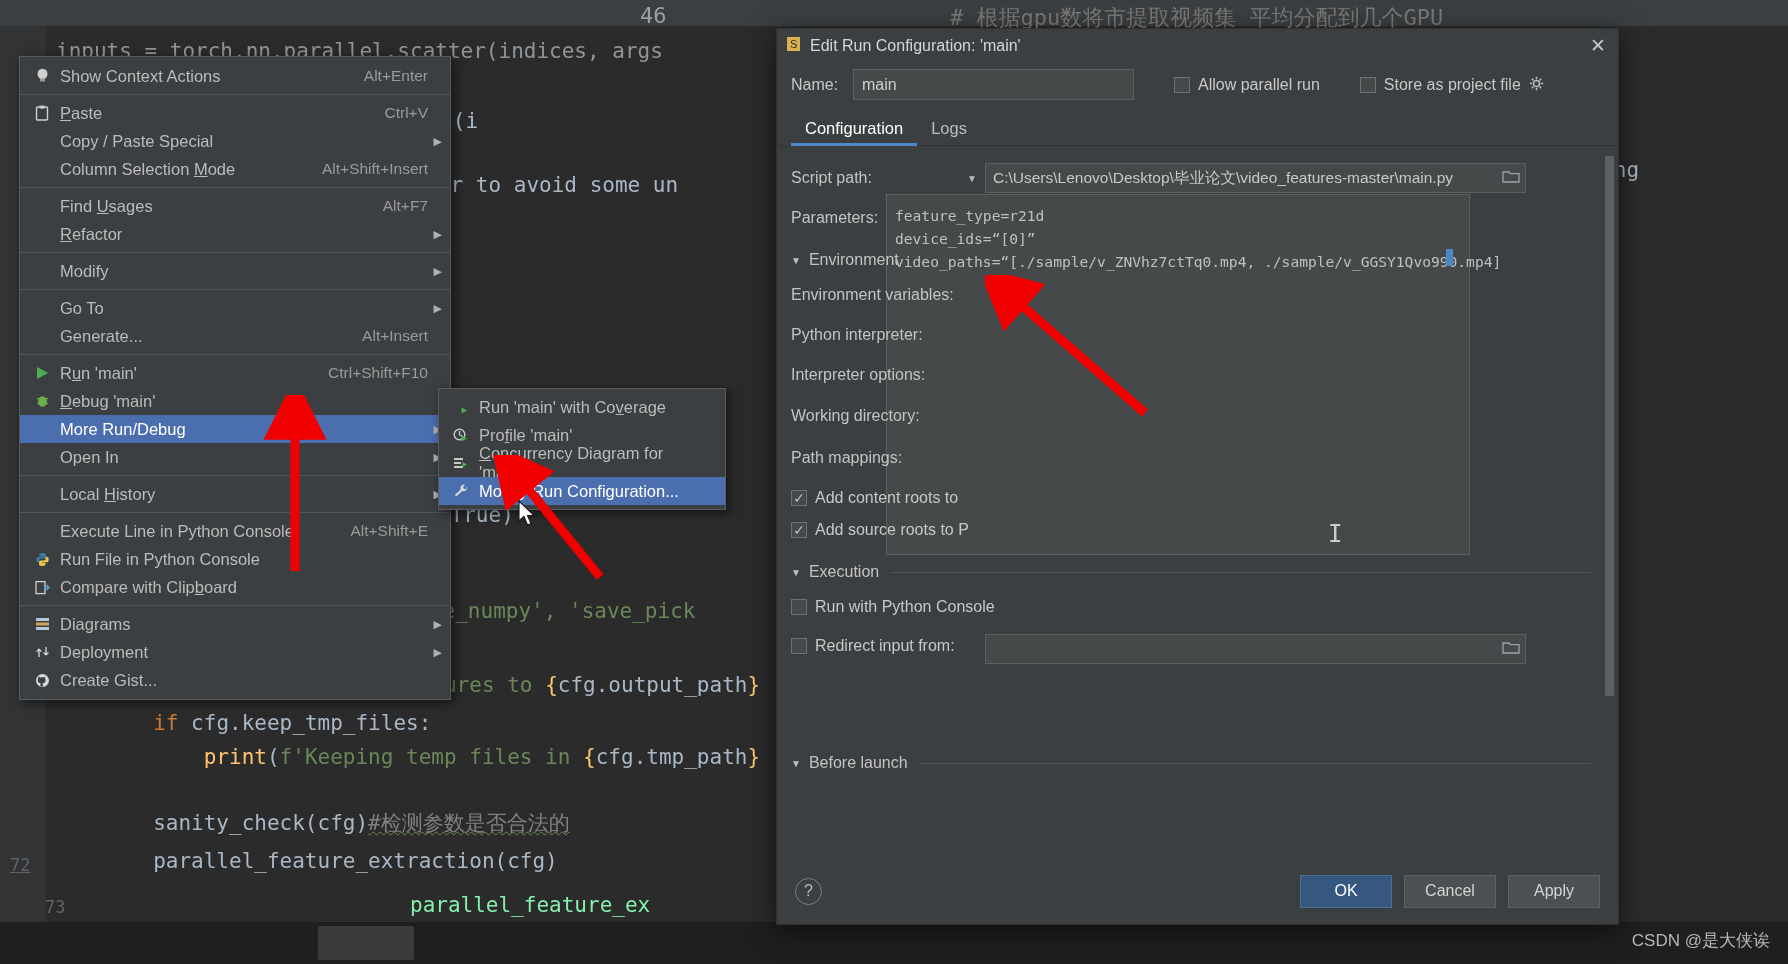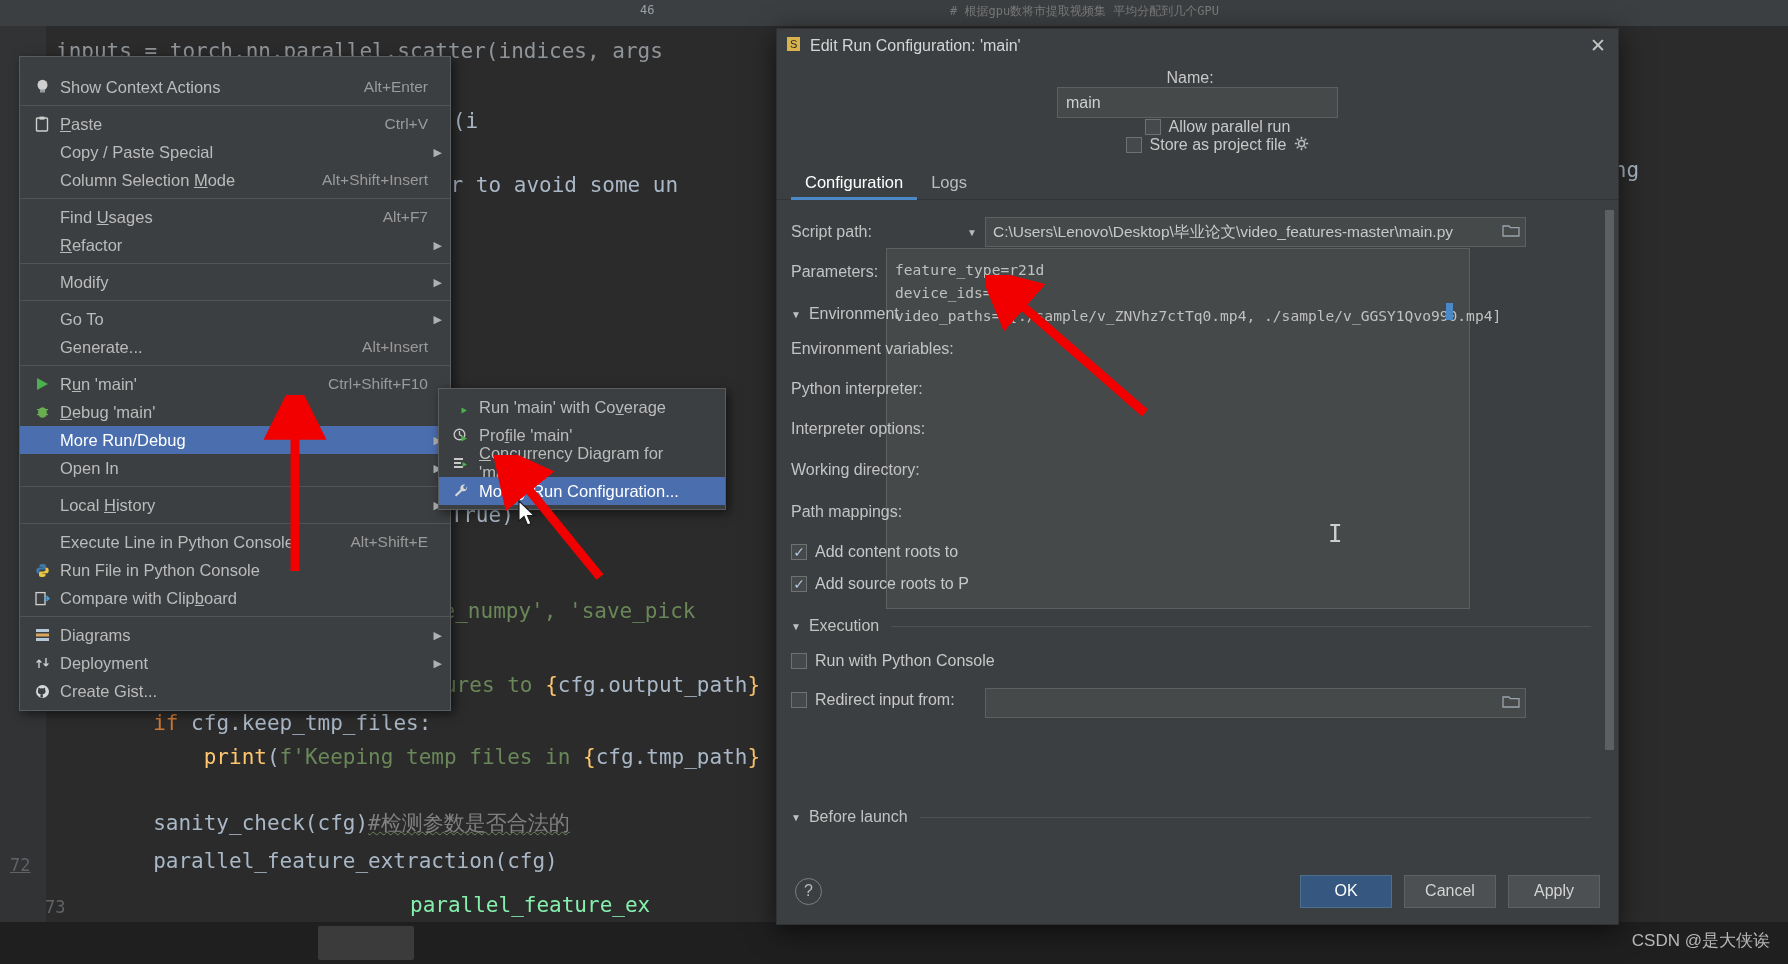--- a/index.html
+++ b/index.html
@@ -16,21 +16,21 @@
     position: absolute; inset: 0;
     background: #2b2b2b;
     overflow: hidden;
   }
   .ed-topbar {
     position: absolute; top: 0; left: 0; width: 1788px; height: 26px;
     background: #3c3f41;
   }
   .ed-topbar-txt {
     position: absolute; font-family: "DejaVu Sans Mono", monospace;
-    font-size: 12px; color: #9aa0a6; top: 3px;
+    font-size: 22px; color: #9aa0a6; top: 3px;
   }
   .code-layer {
     position: absolute; top: 26px; left: 0; width: 1788px; height: 938px;
     font-family: "DejaVu Sans Mono", monospace;
     font-size: 21px;
     line-height: 38px;
     white-space: pre;
     color: #a9b7c6;
   }
   .gutter {
@@ -54,21 +54,21 @@
     position: absolute; left: 1500px; top: 158px;
     font-family: "DejaVu Sans Mono", monospace; font-size: 21px;
     color: #a9b7c6; white-space: pre;
   }
 
   
   .ctx-menu {
     position: absolute; left: 19px; top: 56px; width: 432px;
     background: #3c3f41; border: 1px solid #5a5d5f;
     box-shadow: 3px 3px 10px rgba(0,0,0,.55);
-    padding: 16px 0 5px 0;
+    padding: 5px 0 5px 0;
     z-index: 40;
   }
   .mi {
     position: relative; display: flex; align-items: center;
     height: 28px; padding: 0 8px 0 10px; color: #bbbbbb;
     font-size: 16.5px; cursor: default;
   }
   .mi.sel { background: #4b6eaf; color: #ffffff; }
   .mi .ico {
     width: 24px; min-width: 24px; text-align: center; font-size: 14px;
@@ -98,21 +98,21 @@
   .dlg-title {
     position: relative; height: 34px; display: flex; align-items: center;
     padding-left: 9px; color: #d6d6d6; font-size: 16px;
   }
   .dlg-title .ic { margin-right: 9px; }
   .dlg-close {
     position: absolute; right: 10px; top: 7px; width: 20px; height: 20px;
     color: #c3c3c3; font-size: 19px; line-height: 19px; text-align: center;
   }
   .namerow {
-    display: flex; align-items: center; padding: 6px 14px 10px 14px; flex-direction: column;
+    display: flex; align-items: center; padding: 6px 14px 10px 14px;
   }
   .namerow .nm-label { color: #c8c8c8; font-size: 16px; width: 62px; }
   .nm-input {
     width: 281px; height: 31px; background: #45494a;
     border: 1px solid #5e6060; color: #cfcfcf; font-size: 16px;
     padding: 0 8px; font-family: "Liberation Sans", sans-serif;
   }
   .cbx {
     display: inline-flex; align-items: center; color: #c8c8c8; font-size: 16px;
     margin-left: 40px;

